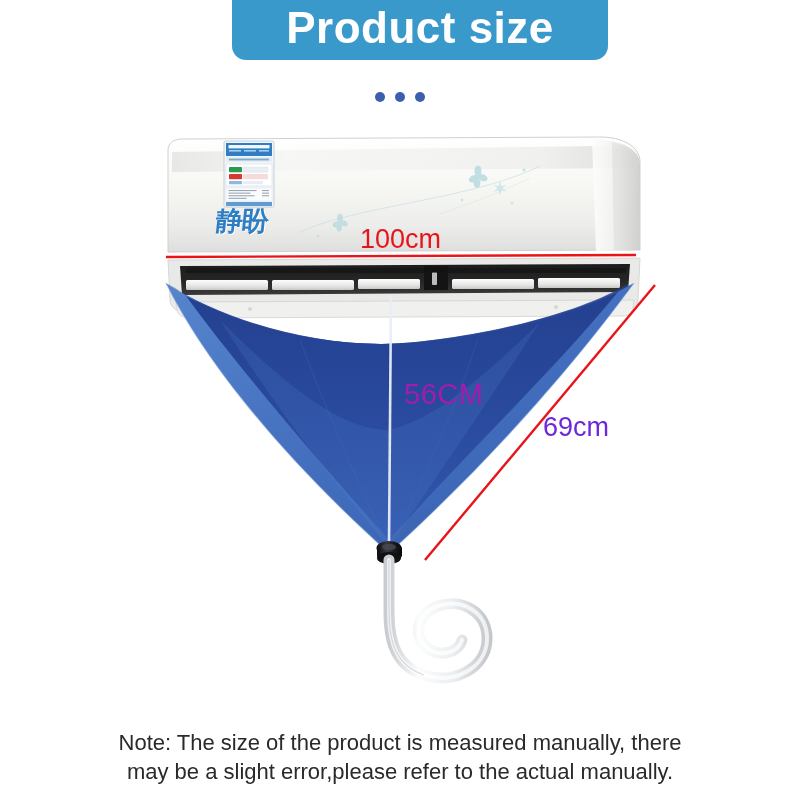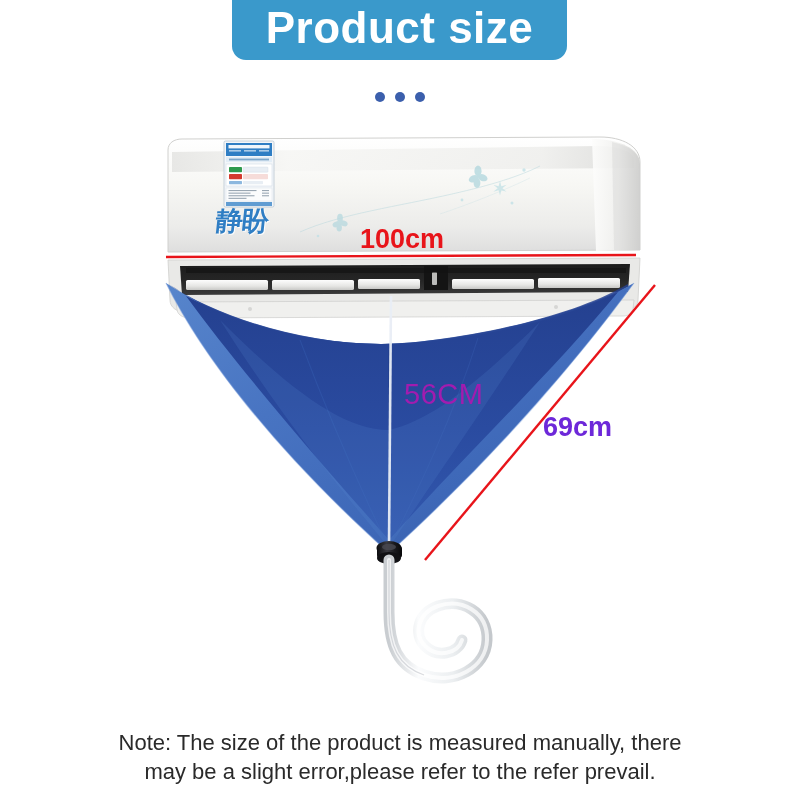--- a/index.html
+++ b/index.html
@@ -21,21 +21,21 @@
   #banner-wrap {
     position: absolute;
     left: 0; top: 0;
     width: 800px;
     height: 70px;
   }
   #banner {
     position: absolute;
     left: 232px;
     top: 0;
-    width: 335px;
+    width: 376px;
     height: 60px;
     background: #3a99cb;
     border-bottom-left-radius: 14px;
     border-bottom-right-radius: 14px;
     box-sizing: border-box;
     display: flex;
     align-items: center;
     justify-content: center;
   }
   #banner-shadow {
@@ -82,21 +82,21 @@
     left: 0;
     top: 0;
     width: 800px;
     height: 800px;
   }
   #stage svg { display: block; }
 
   
   .dim-label {
     position: absolute;
-    font-weight: bold;
+    font-weight: normal;
     white-space: nowrap;
     line-height: 1;
   }
   #label-width {
     left: 360px;
     top: 226px;
     font-size: 27px;
     color: #e8141a;
   }
   #label-diag {
@@ -413,14 +413,14 @@
 </svg>
 </div>
 
 <div class="dim-label" id="label-width">100cm</div>
 <div class="dim-label" id="label-height">56CM</div>
 <div class="dim-label" id="label-diag">69cm</div>
 <div id="brand-mark">静盼</div>
 
 <div id="note">
   <div>Note: The size of the product is measured manually, there</div>
-  <div>may be a slight error,please refer to the refer prevail.</div>
+  <div>may be a slight error,please refer to the actual manually.</div>
 </div>
 
 </body></html>

